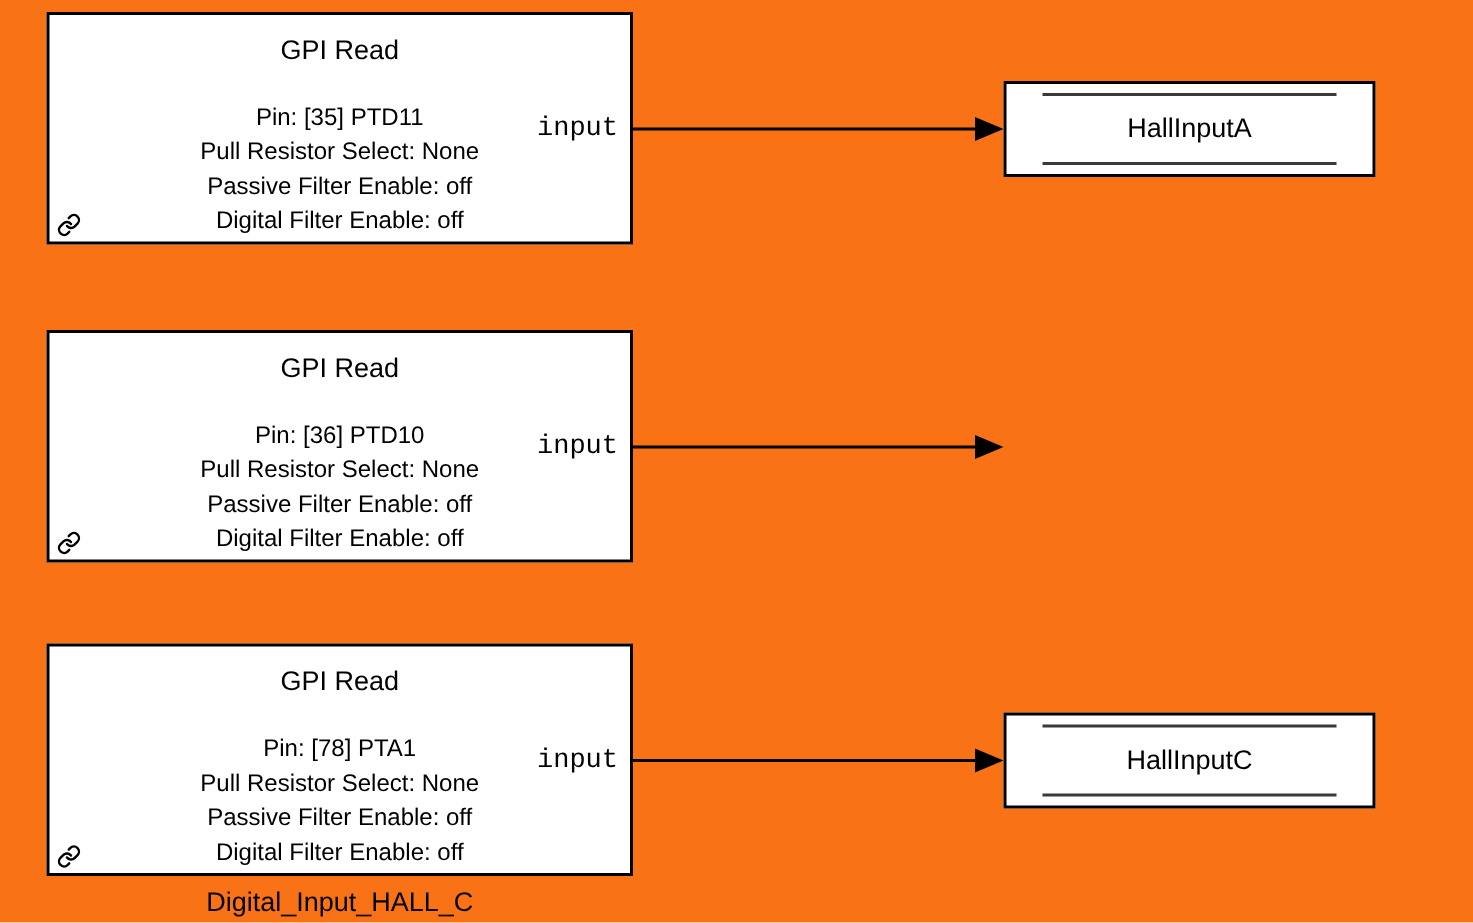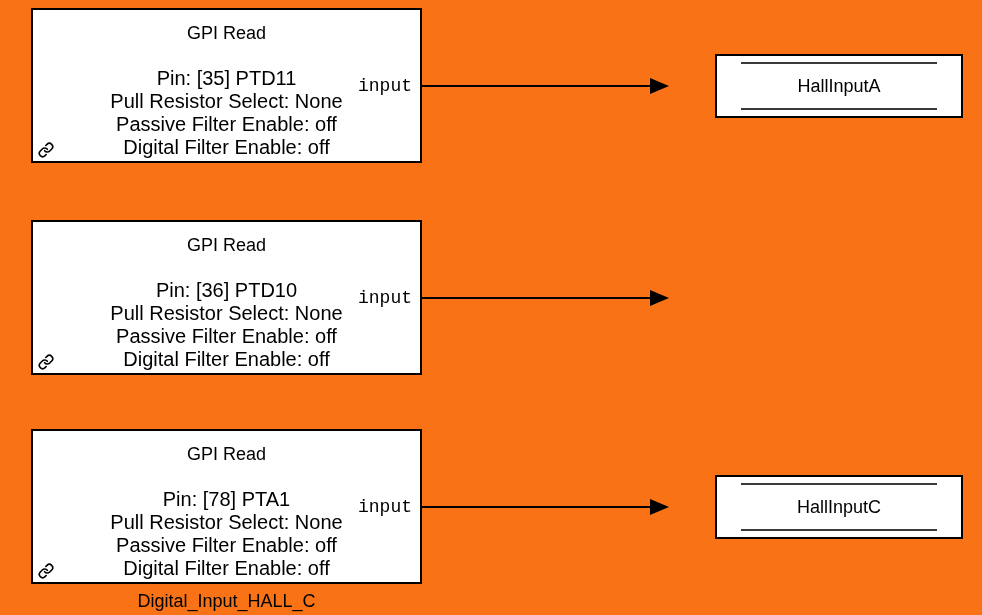--- a/index.html
+++ b/index.html
@@ -45,21 +45,21 @@
     font-size: 18px;
     line-height: 22px;
     white-space: nowrap;
   }
   .gpi-params {
     position: absolute;
     top: 57px;
     left: 0;
     right: 0;
     text-align: center;
-    font-size: 20px;
+    font-size: 16px;
     line-height: 23px;
     white-space: nowrap;
   }
   .port-label {
     position: absolute;
     right: 8px;
     top: 50%;
     transform: translateY(-50%);
     font-size: 18px;
     white-space: nowrap;
@@ -103,21 +103,20 @@
   }
   .store-block {
     position: absolute;
     left: 669px;
     top: 46px;
     width: 244px;
     height: 60px;
     border: 2px solid #000000;
     background: #ffffff;
     box-sizing: content-box;
-    margin-left: 46px;
   }
   .store-rule {
     position: absolute;
     left: 24px;
     right: 24px;
     height: 0;
     border-top: 2px solid #3a3a3a;
   }
   .rule-top { top: 6px; }
   .rule-bottom { bottom: 6px; }

